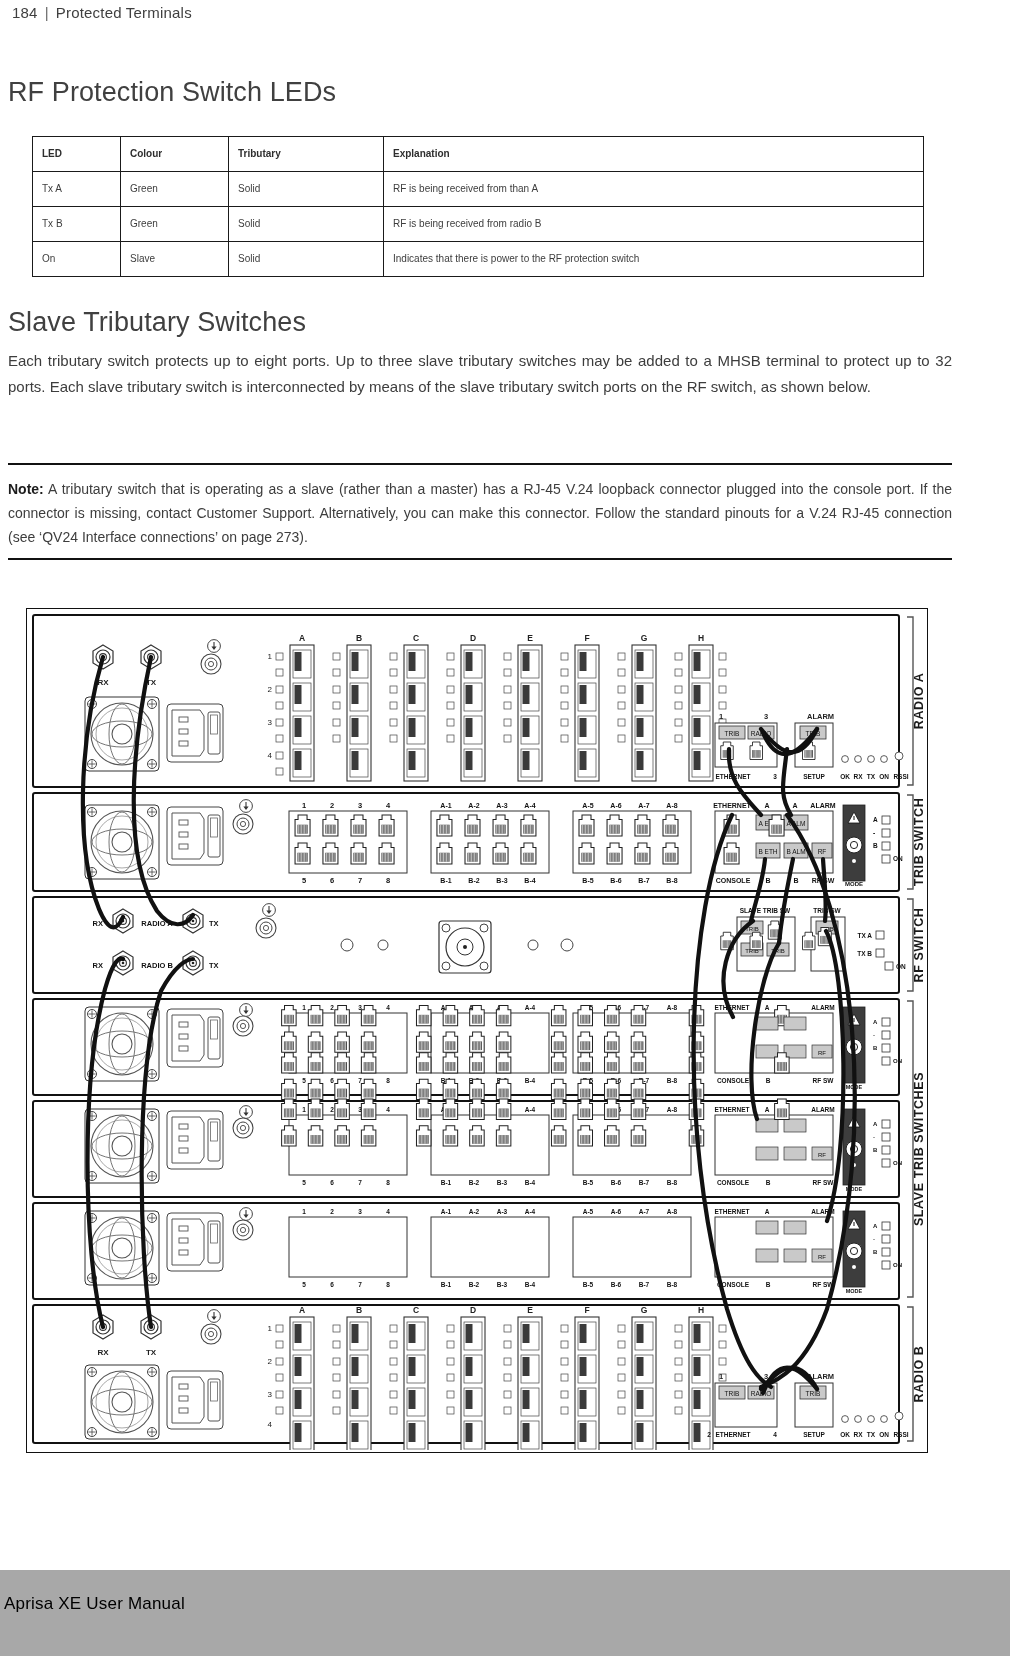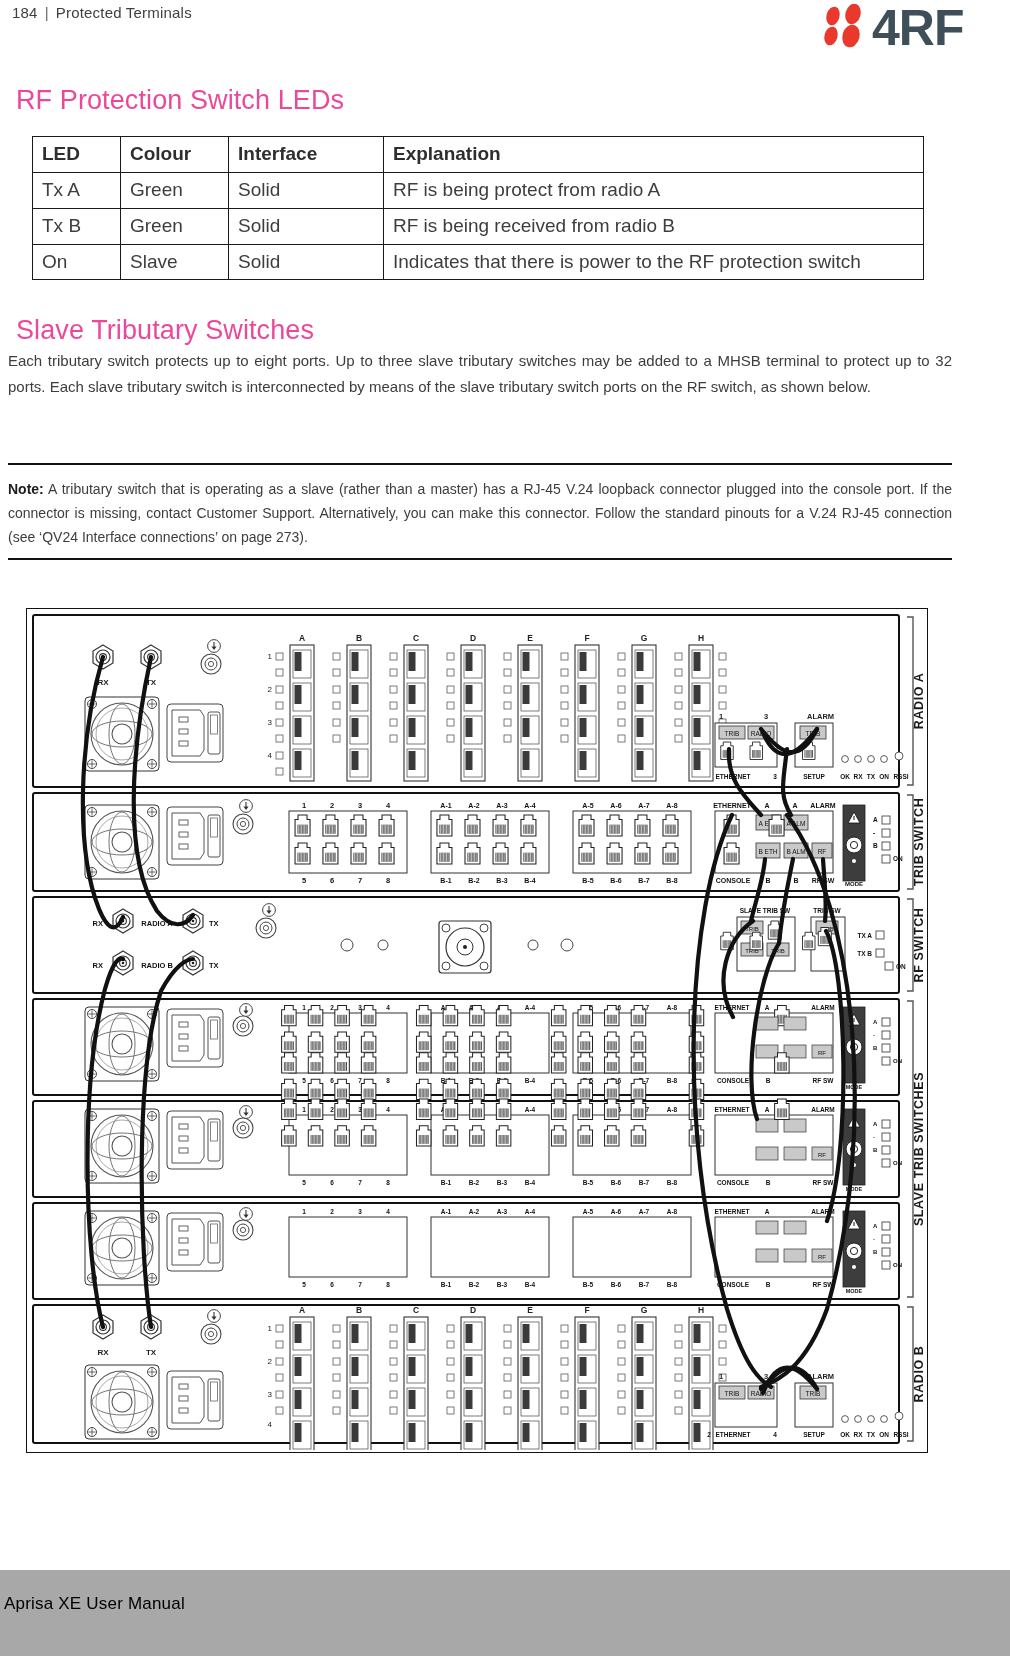--- a/index.html
+++ b/index.html
@@ -25,33 +25,33 @@
   .hdr-pg { display:inline-block; }
   .hdr-sep { display:inline-block; padding:0 7px; color:#6a6a6a; }
   .hdr-ttl { display:inline-block; }
 
   .logo { position:absolute; right:12px; top:4px; height:46px; width:176px; }
   .logo svg { display:block; }
 
   
   h1.sec {
     position:absolute; left:8px;
-    margin:8px; padding:0;
-    font-weight:400; font-size:27px; color:#ec4899;
+    margin:0; padding:0;
+    font-weight:400; font-size:27px; color:#404040;
     letter-spacing:.1px; white-space:nowrap;
   }
   #h-leds { top:77px; }
   #h-slave { top:307px; }
 
   
   .tbl {
     position:absolute; left:32px; top:136px;
     width:892px;
     border-collapse:collapse;
-    font-size:19px;
+    font-size:10px;
     color:#3d3d3d;
   }
   .tbl th, .tbl td {
     border:1px solid #1a1a1a;
     padding:6px 9px 7px 9px;
     text-align:left;
     font-weight:400;
     line-height:1.15;
     vertical-align:middle;
     height:35px;
@@ -105,50 +105,39 @@
 </head>
 <body>
 
 <div class="page">
 
   <div class="hdr">
     <div class="hdr-left">
       <span class="hdr-pg">184</span><span class="hdr-sep">|</span><span class="hdr-ttl">Protected Terminals</span>
     </div>
 
-    <div class="logo">
-      <svg width="176" height="46" viewBox="0 0 176 46">
-        <g fill="#e8392c">
-          <ellipse cx="11" cy="12" rx="6.5" ry="9.5" transform="rotate(15 11 12)"></ellipse>
-          <ellipse cx="31" cy="10" rx="7.5" ry="10.5" transform="rotate(15 31 10)"></ellipse>
-          <ellipse cx="9" cy="32" rx="6.5" ry="9.5" transform="rotate(15 9 32)"></ellipse>
-          <ellipse cx="29" cy="32" rx="8.5" ry="11.5" transform="rotate(15 29 32)"></ellipse>
-        </g>
-        <text x="50" y="41" font-family="Liberation Sans, sans-serif" font-size="50" font-weight="bold" fill="#3f4f5a" letter-spacing="-1">4RF</text>
-      </svg>
-    </div>
   </div>
 
   <h1 class="sec" id="h-leds">RF Protection Switch LEDs</h1>
 
   <table class="tbl">
     <thead>
       <tr>
         <th class="c0">LED</th>
         <th class="c1">Colour</th>
-        <th class="c2">Interface</th>
+        <th class="c2">Tributary</th>
         <th>Explanation</th>
       </tr>
     </thead>
     <tbody>
       <tr>
         <td>Tx A</td>
         <td>Green</td>
         <td>Solid</td>
-        <td>RF is being protect from radio A</td>
+        <td>RF is being received from than A</td>
       </tr>
       <tr>
         <td>Tx B</td>
         <td>Green</td>
         <td>Solid</td>
         <td>RF is being received from radio B</td>
       </tr>
       <tr>
         <td>On</td>
         <td>Slave</td>

